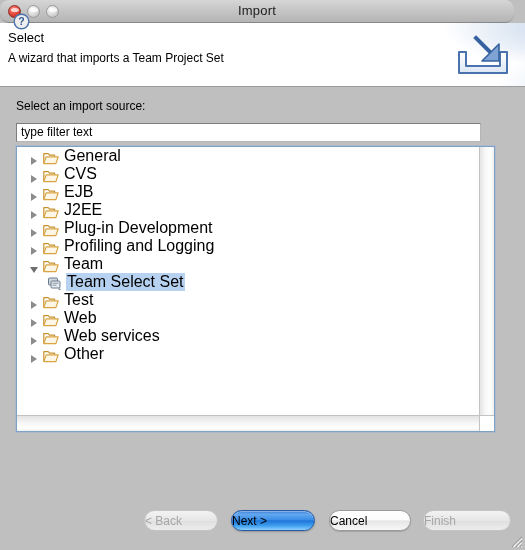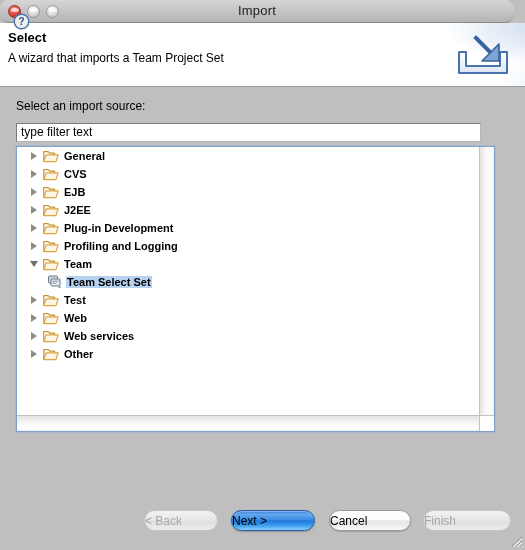--- a/index.html
+++ b/index.html
@@ -79,21 +79,21 @@
     height: 64px;
     background: #ffffff;
     border-bottom: 1px solid #9c9c9c;
     box-sizing: border-box;
     overflow: hidden;
   }
   #header .head-title {
     position: absolute;
     left: 8px; top: 7px;
     font-size: 13px;
-    font-weight: bold;
+    font-weight: normal;
     color: #000;
   }
   #header .head-sub {
     position: absolute;
     left: 8px; top: 28px;
     font-size: 12px;
     color: #000;
   }
   #banner-swoosh {
     position: absolute;
@@ -155,25 +155,24 @@
     position: absolute;
     left: 0; top: 0;
     width: 462px; height: 268px;
     overflow: hidden;
     background: #fff;
   }
   .tree-row {
     position: relative;
     height: 18px;
     display: flex;
-    align-items: center;
-    font-size: 11px;
+    align-items: flex-end;
+    font-size: 16px;
     color: #000;
     white-space: nowrap;
-    font-weight: bold;
   }
   .tree-row.child { padding-left: 30px; }
   .tree-row .twisty {
     width: 18px;
     display: flex;
     align-items: center;
     justify-content: center;
     flex: 0 0 18px;
     padding-left: 8px;
     box-sizing: content-box;

